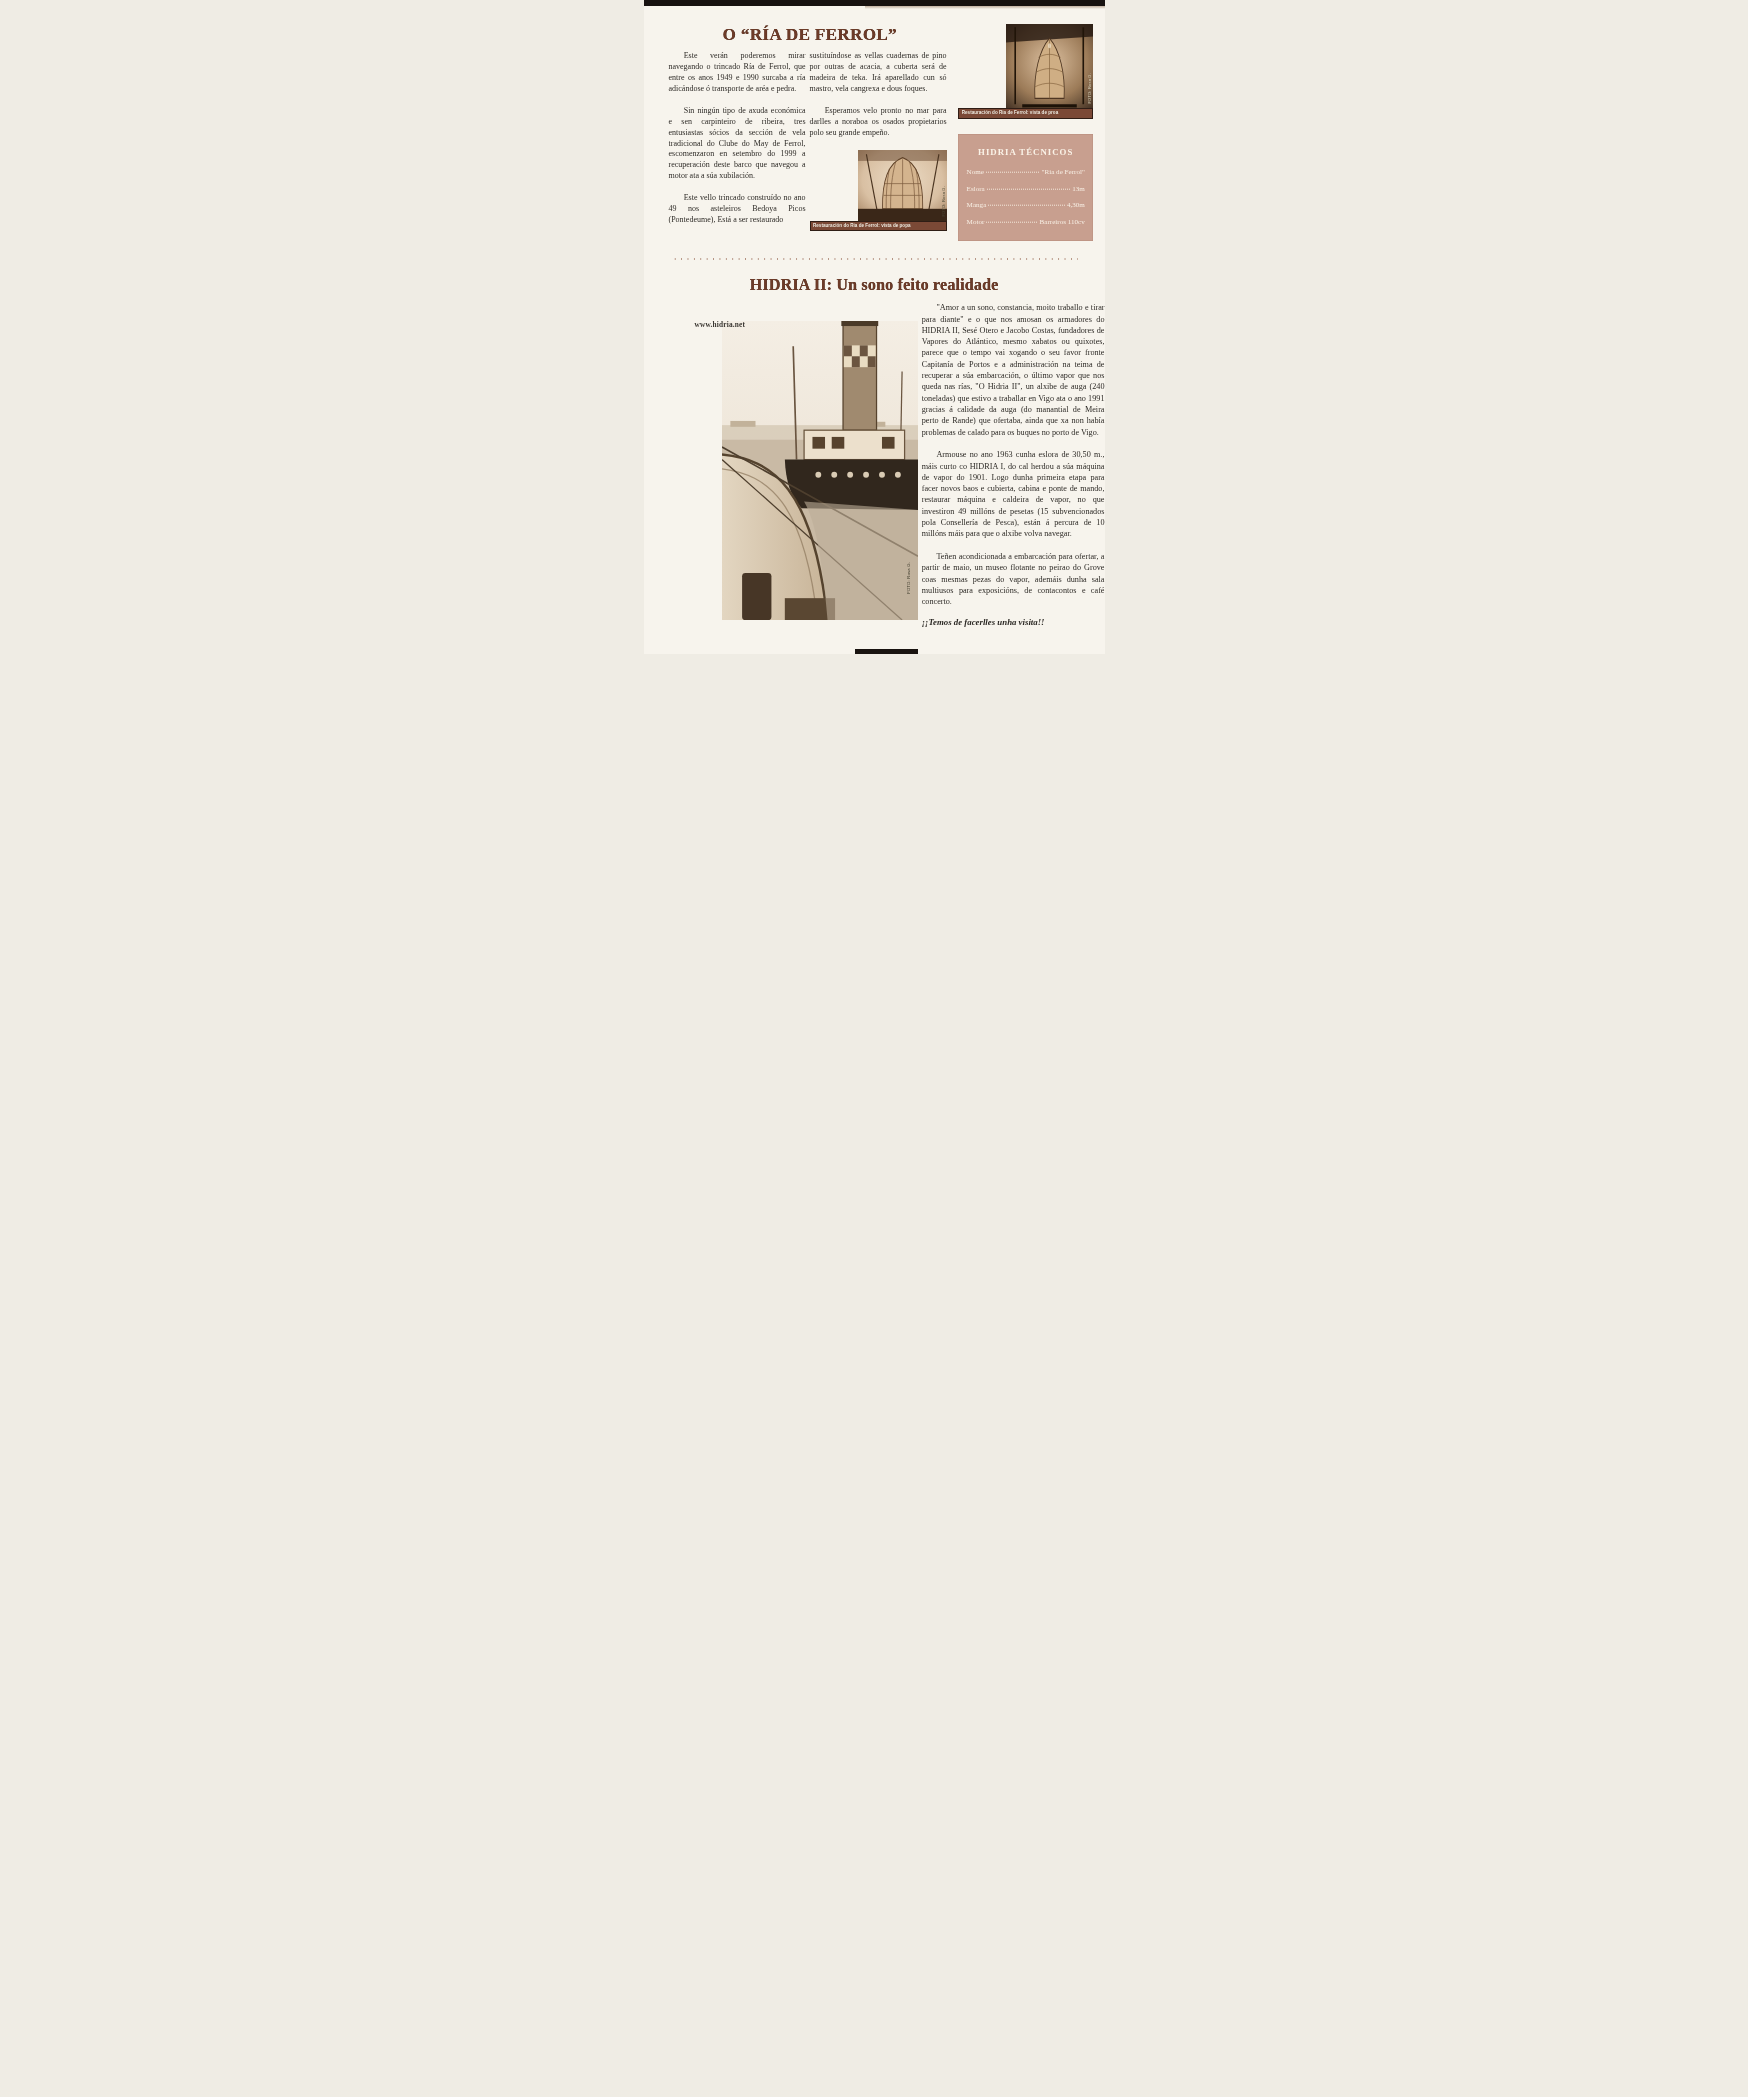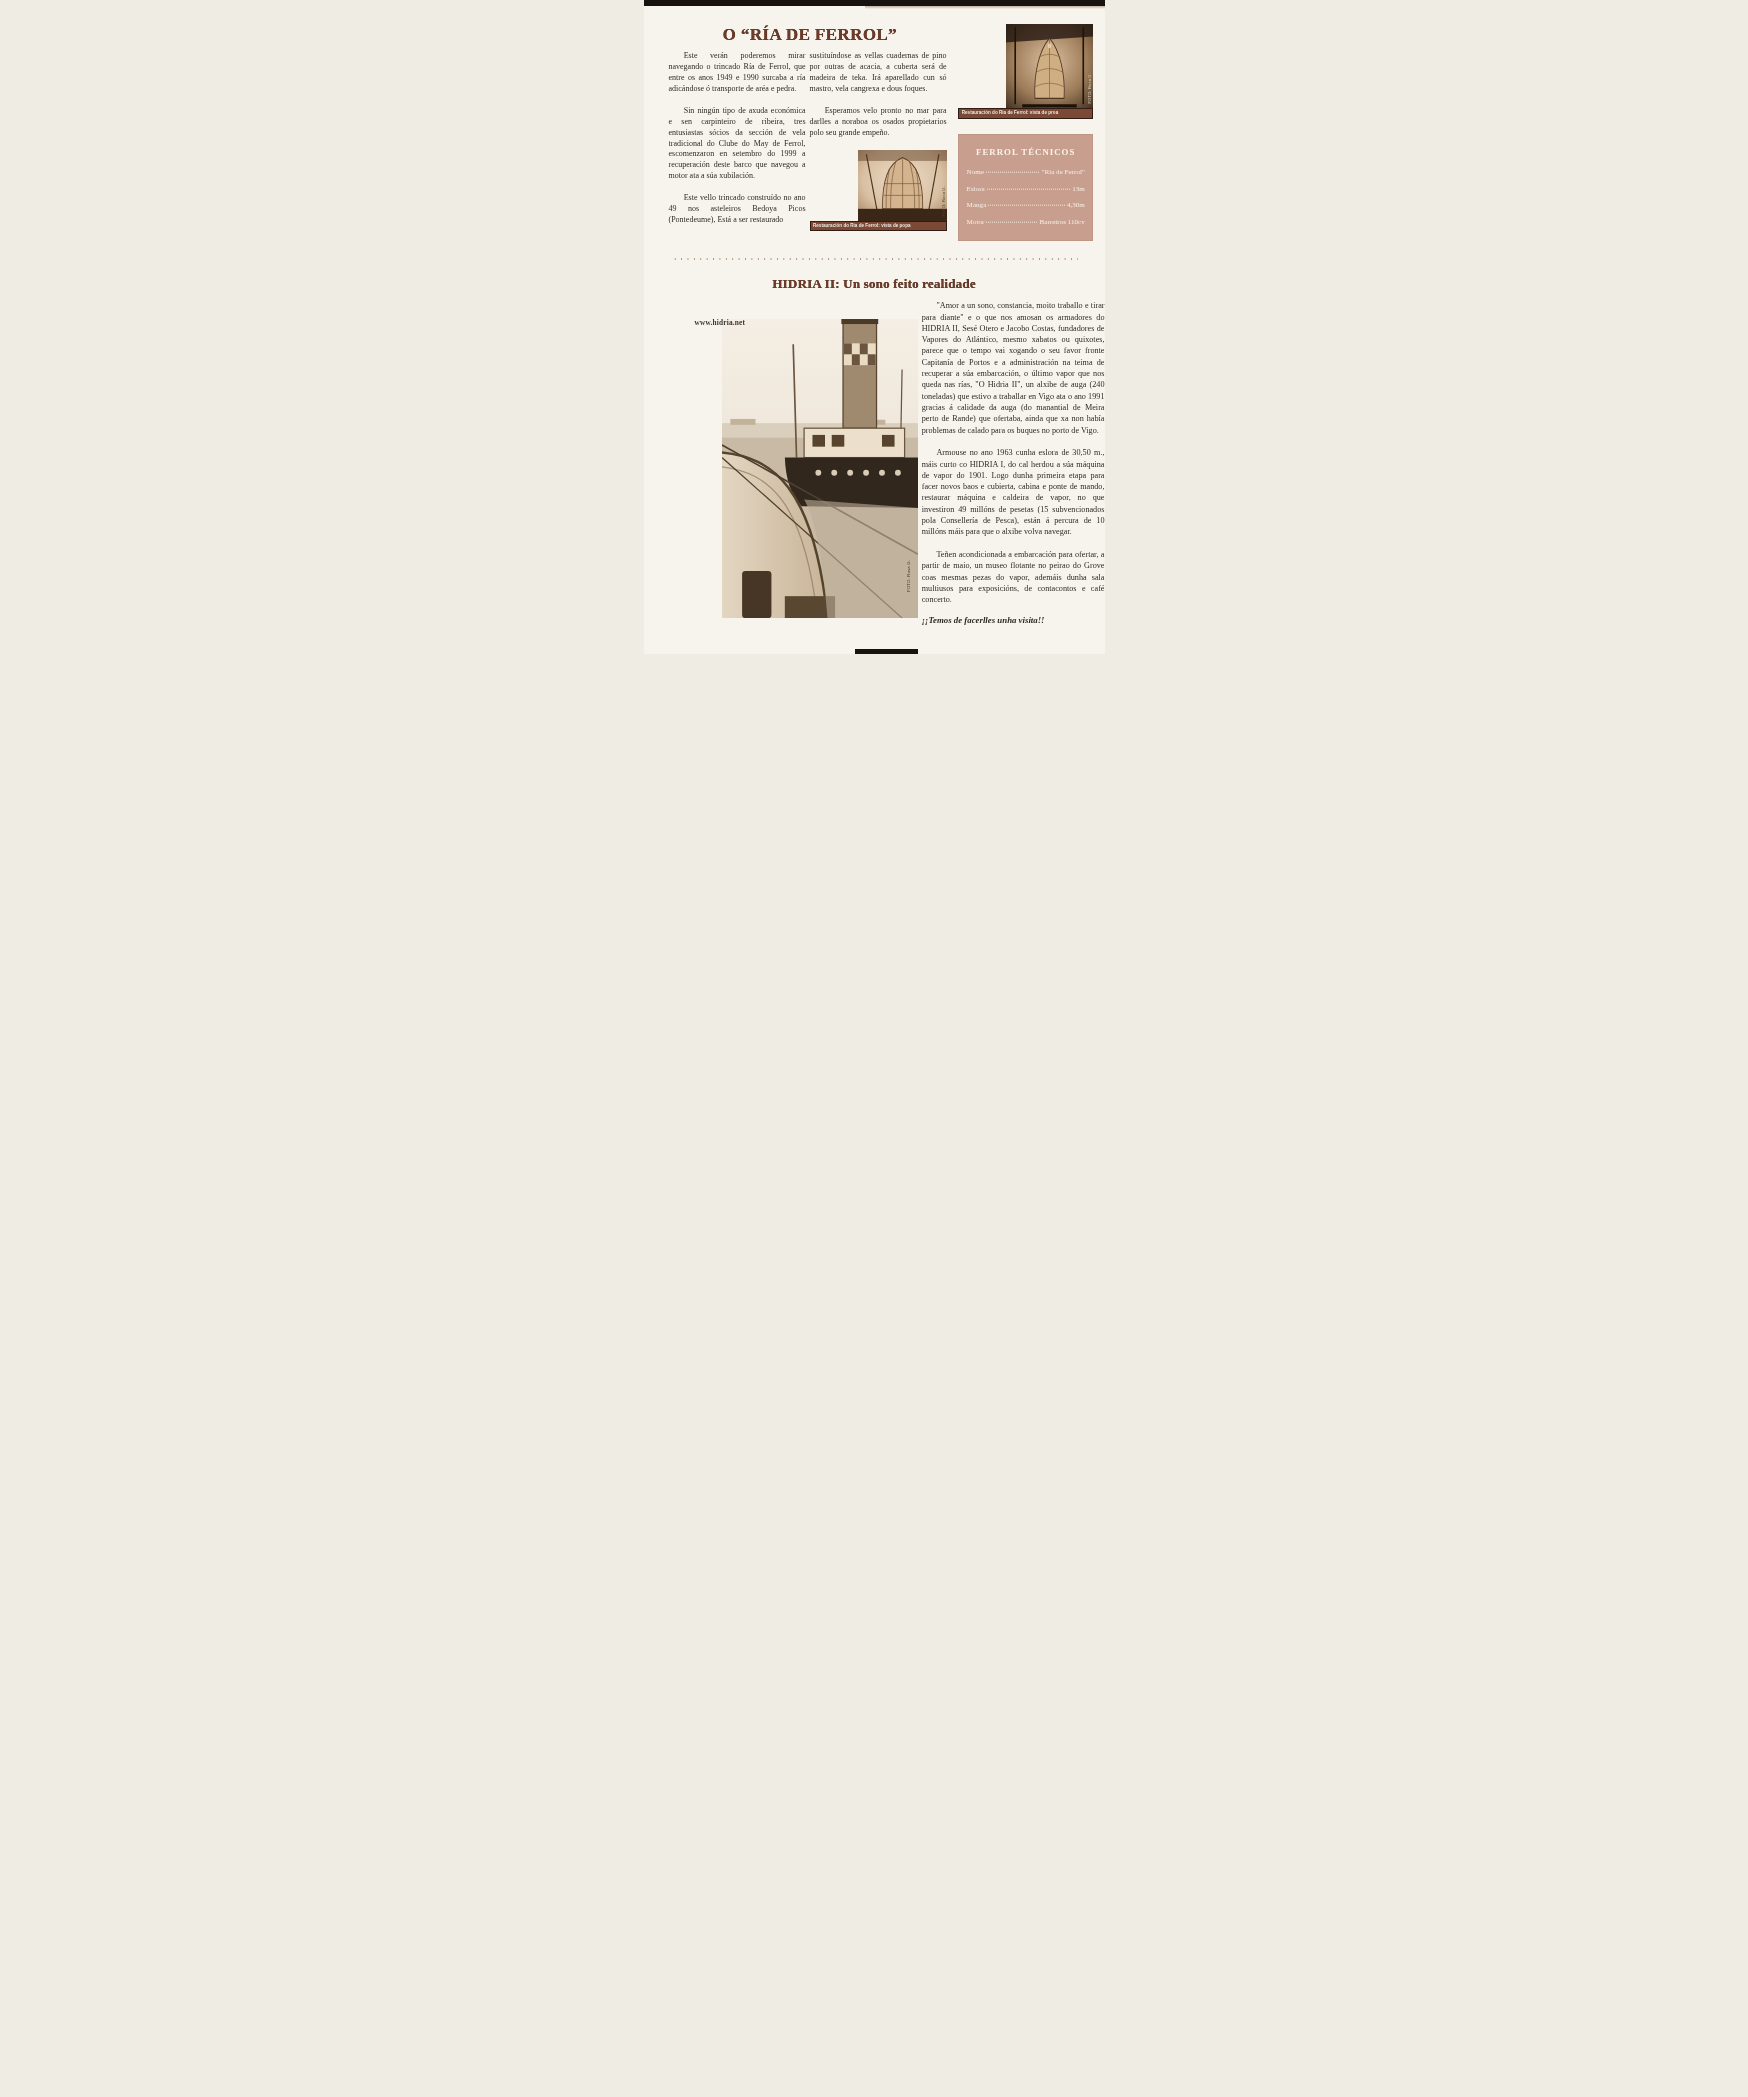--- a/index.html
+++ b/index.html
@@ -70,21 +70,21 @@
   
   .dots-divider{
     height:4.2px;margin:16px 26.4px 0 28px;
     background-image:radial-gradient(ellipse 1.3px 1.8px at 50% 50%,#b28f7e 62%,rgba(178,143,126,0) 63%);
     background-size:6.4px 4.2px;background-repeat:repeat-x;
   }
 
   
   .article2{margin-top:15.5px;}
   .title2{
-    margin:0;text-align:center;font-size:13px;font-weight:bold;
+    margin:0;text-align:center;font-size:16px;font-weight:bold;
     color:#6d3b28;letter-spacing:0.2px;text-shadow:0.2px 0.2px 0 #3c2318;
   }
   .a2-body{display:flex;margin-top:8px;}
   .a2-photo{
     position:relative;width:196px;height:299px;
     margin-left:30px;margin-top:19px;flex:none;
   }
   .website{
     position:absolute;top:3.4px;left:21px;
     font-weight:bold;font-size:7.3px;color:#38342f;letter-spacing:0.2px;
@@ -181,21 +181,21 @@
           <line x1="34" y1="8" x2="34" y2="192" stroke="#211509" stroke-width="6"></line>
           <line x1="286" y1="8" x2="286" y2="192" stroke="#211509" stroke-width="6"></line>
           <line x1="60" y1="196" x2="262" y2="196" stroke="#1c1208" stroke-width="8"></line>
           <circle cx="161" cy="52" r="6" fill="#f0e2cc" opacity=".7"></circle>
         </svg>
         <span class="credit-vert" style="color:#dcd6bd;">FOTO: Rosa G.</span>
       </div>
       <div class="caption-bar">Restauración do Ria de Ferrol: vista de proa</div>
 
       <div class="datos">
-        <div class="datos-title">FERROL TÉCNICOS</div>
+        <div class="datos-title">HIDRIA TÉCNICOS</div>
         <div class="datos-row">
           <span>Nome</span>
           <span class="datos-leader"></span>
           <span class="datos-value">"Ría de Ferrol"</span>
         </div>
         <div class="datos-row">
           <span>Eslora</span>
           <span class="datos-leader"></span>
           <span class="datos-value">13m</span>
         </div>

